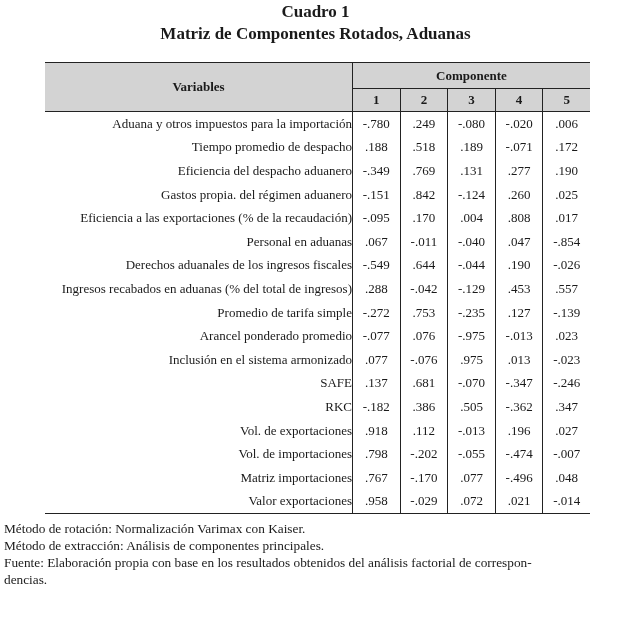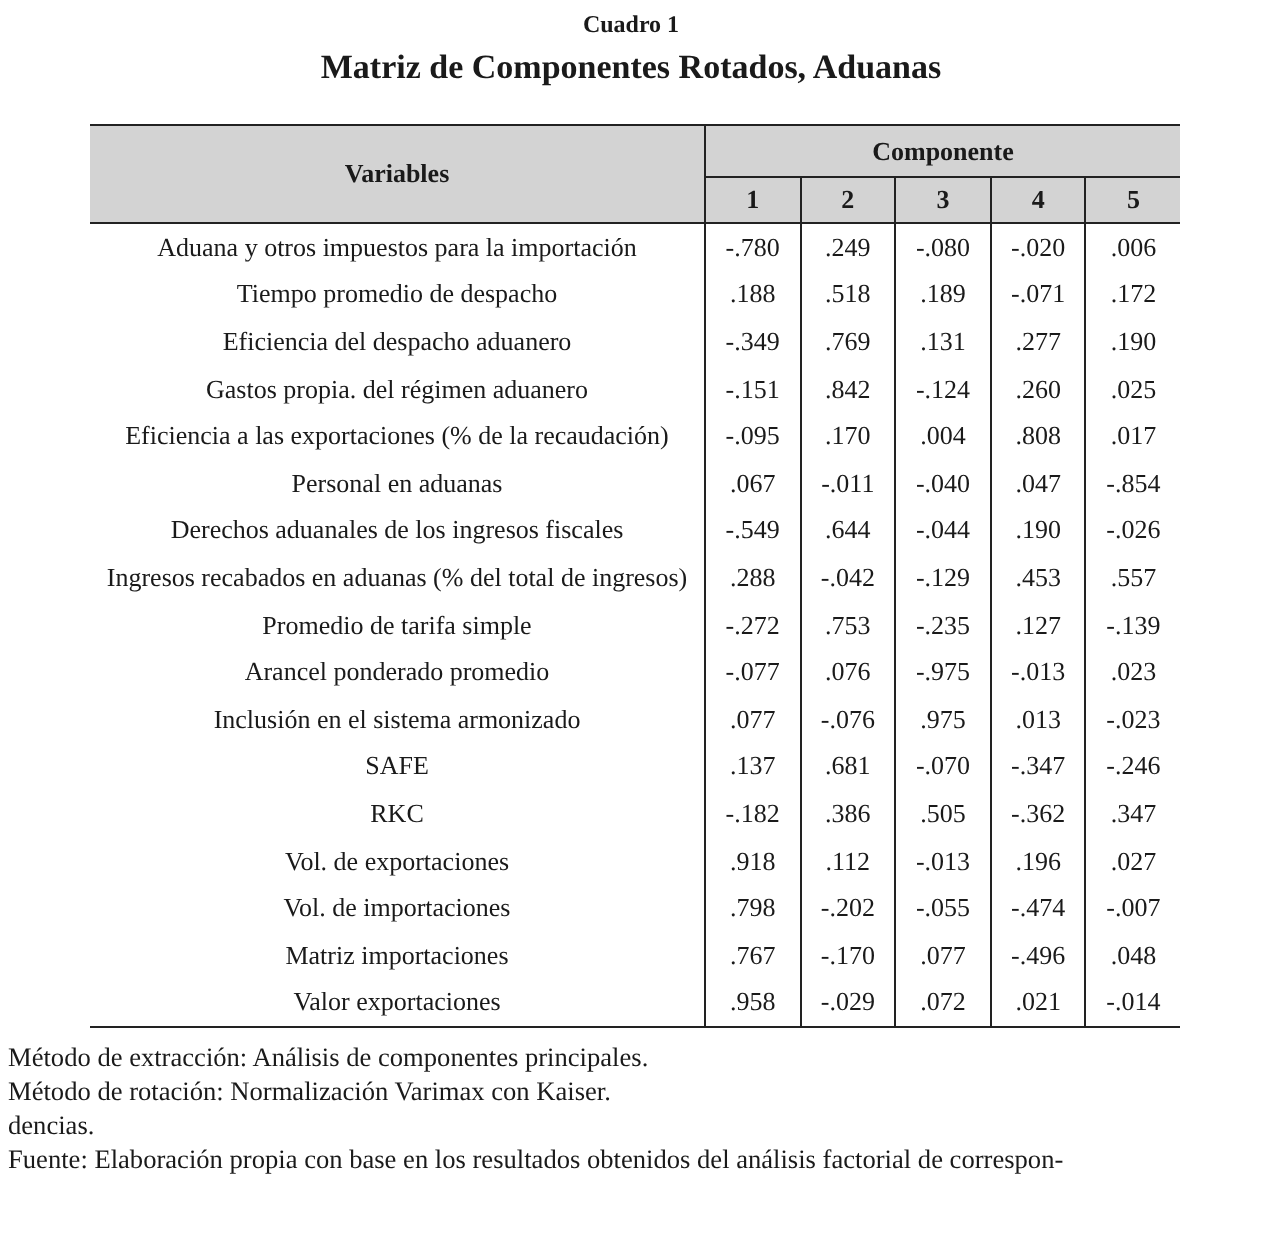--- a/index.html
+++ b/index.html
@@ -1,37 +1,37 @@
 <!DOCTYPE html>
 <html><head>
 <meta charset="utf-8">
 <style>
   html, body { margin: 0; padding: 0; background: #ffffff; }
   body {
     width: 631px; height: 617px; position: relative; overflow: hidden;
     font-family: "Liberation Serif", "DejaVu Serif", serif; color: #1a1a1a;
   }
   .title-block { position: absolute; left: 0; top: 0; width: 631px; text-align: center; }
-  .title1 { font-weight: bold; font-size: 12px; line-height: 20px; margin-top: 2px; }
+  .title1 { font-weight: bold; font-size: 17px; line-height: 20px; margin-top: 2px; }
   .title2 { font-weight: bold; font-size: 17px; line-height: 20px; margin-top: 2px; }
   table.matrix {
     position: absolute; left: 45px; top: 62px; width: 545px;
     border-collapse: collapse; font-size: 13px;
   }
   table.matrix th {
     background: #d3d3d3; font-weight: bold; font-size: 13px; padding: 0;
     text-align: center;
   }
   .hdr-top th { height: 25px; border-top: 1.5px solid #222; }
   .hdr-num th { height: 22px; border-top: 1px solid #222; border-bottom: 1.5px solid #222; }
   th.var-head { border-right: 1px solid #222; border-bottom: 1.5px solid #222; width: 262px; }
   th.num { border-left: 1px solid #222; }
   th.num:first-child { border-left: none; }
   table.matrix td { height: 23.6px; padding: 0; }
-  td.var { text-align: center; padding-left: 6px; border-right: 1px solid #222; white-space: nowrap; }
+  td.var { text-align: right; padding-left: 6px; border-right: 1px solid #222; white-space: nowrap; }
   td.val { text-align: center; border-left: 1px solid #222; width: 44px; }
   td.val.b { font-weight: normal; }
   tr.last td { border-bottom: 1.5px solid #222; }
   .notes { position: absolute; left: 4px; top: 520px; width: 625px; font-size: 13.3px; line-height: 17px; }
   .notes div { white-space: nowrap; }
 </style>
 </head>
 <body>
 
 <div class="title-block">
@@ -187,17 +187,17 @@
         <td class="val b">.958</td>
         <td class="val">-.029</td>
         <td class="val">.072</td>
         <td class="val">.021</td>
         <td class="val">-.014</td>
       </tr>
     </tbody>
 </table>
 
 <div class="notes">
+  <div>Método de rotación: Normalización Varimax con Kaiser.</div>
   <div>Método de extracción: Análisis de componentes principales.</div>
-  <div>Método de rotación: Normalización Varimax con Kaiser.</div>
+  <div>Fuente: Elaboración propia con base en los resultados obtenidos del análisis factorial de correspon-</div>
   <div>dencias.</div>
-  <div>Fuente: Elaboración propia con base en los resultados obtenidos del análisis factorial de correspon-</div>
 </div>
 
 </body></html>

